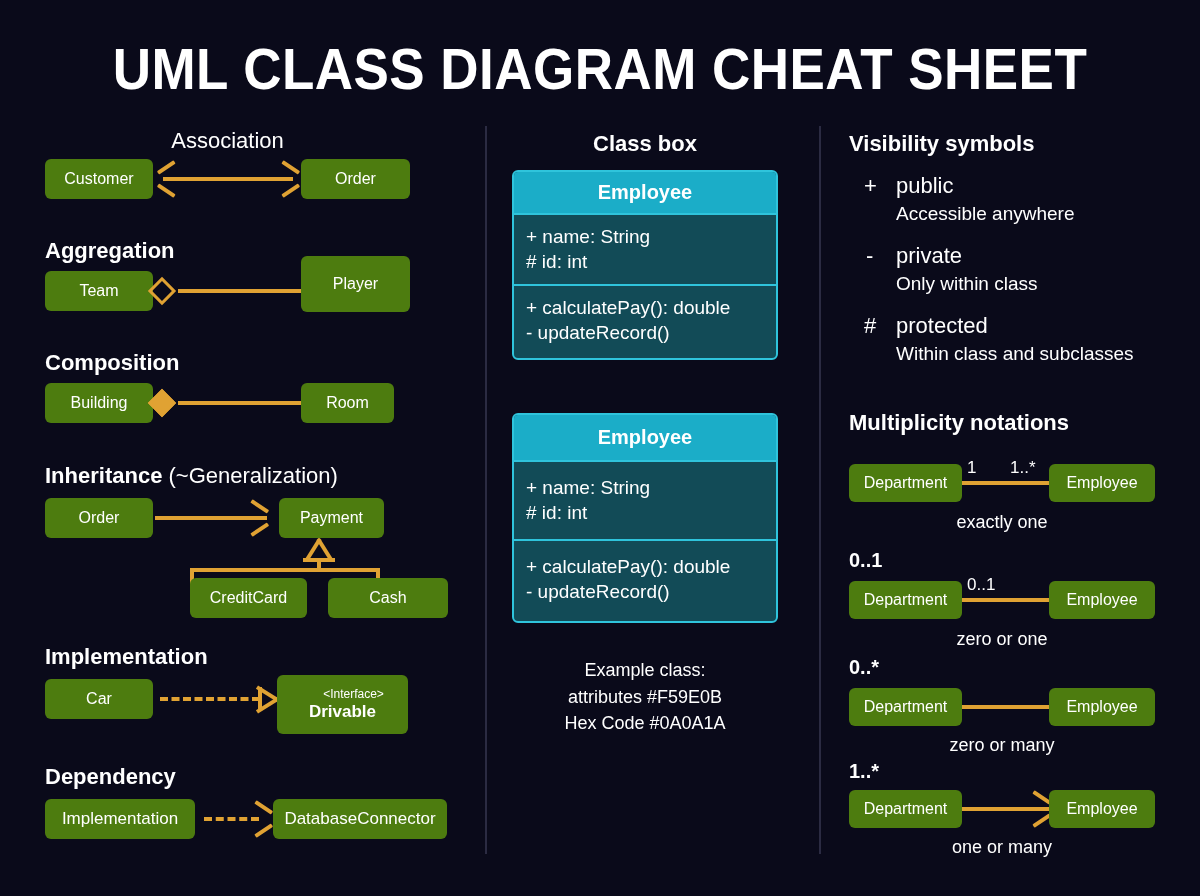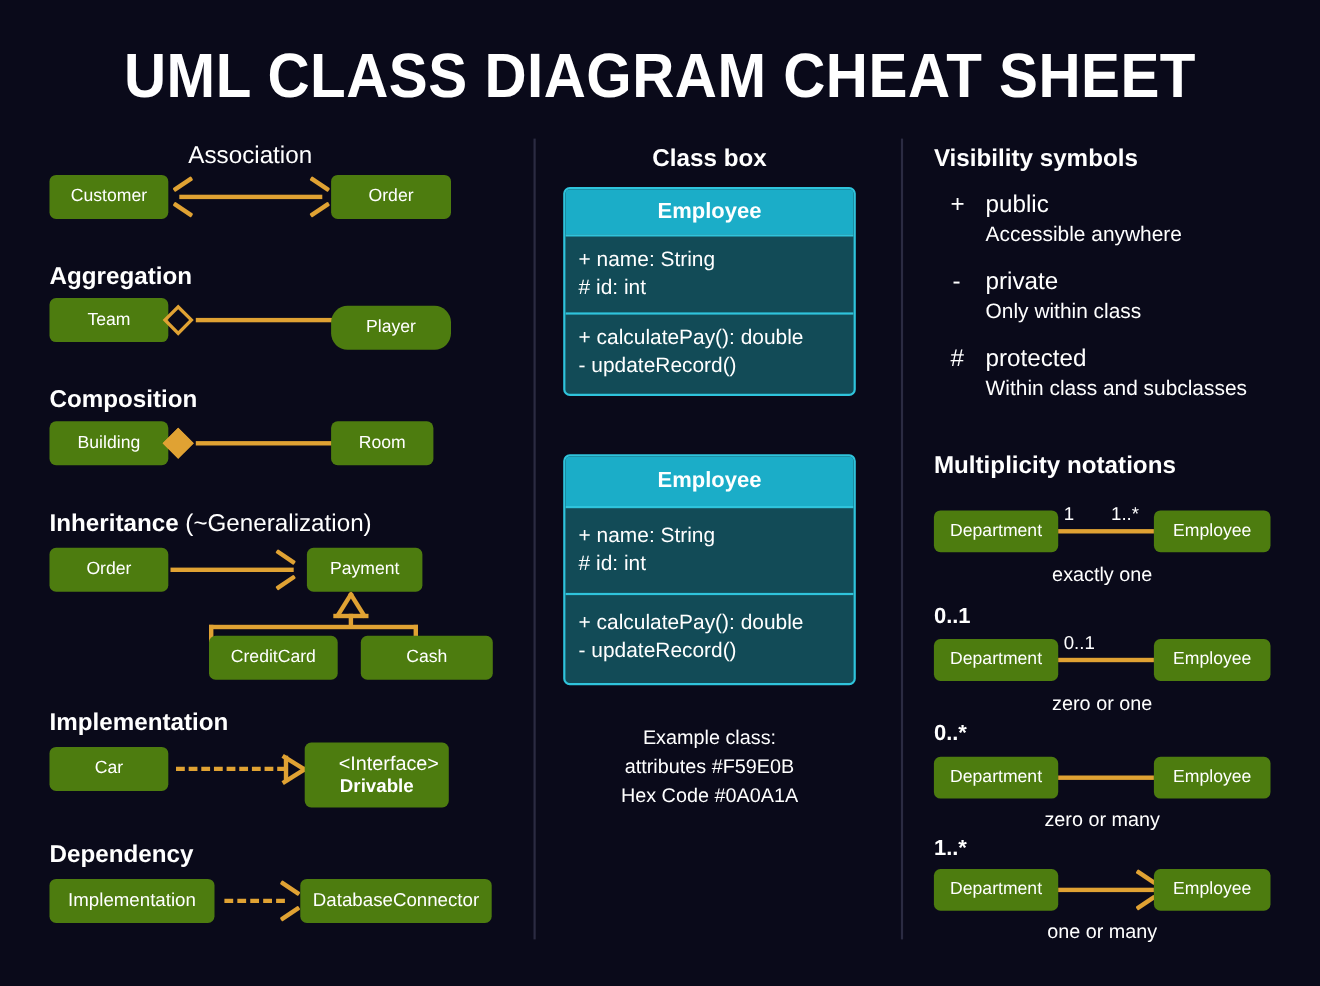--- a/index.html
+++ b/index.html
@@ -155,21 +155,21 @@
   <div class="cbox" style="left:45px; top:159px; width:108px; height:40px;">Customer</div>
   <div class="line" style="left:163px; top:177px; width:130px;"></div>
   <div class="vee flip" style="left:158px; top:168px;"></div>
   <div class="vee" style="left:279px; top:168px;"></div>
   <div class="cbox" style="left:301px; top:159px; width:109px; height:40px;">Order</div>
 
   <div class="sec-head" style="left:45px; top:238px;">Aggregation</div>
   <div class="cbox" style="left:45px; top:271px; width:108px; height:40px;">Team</div>
   <div class="diamond" style="left:152px; top:281px;"></div>
   <div class="line" style="left:178px; top:289px; width:124px;"></div>
-  <div class="cbox" style="left:301px; top:278px; width:109px; height:40px;border-radius:15px;">Player</div>
+  <div class="cbox" style="left:301px; top:256px; width:109px; height:56px;">Player</div>
 
   <div class="sec-head" style="left:45px; top:350px;">Composition</div>
   <div class="cbox" style="left:45px; top:383px; width:108px; height:40px;">Building</div>
   <div class="diamond filled" style="left:152px; top:393px;"></div>
   <div class="line" style="left:178px; top:401px; width:124px;"></div>
   <div class="cbox" style="left:301px; top:383px; width:93px; height:40px;">Room</div>
 
   <div class="sec-head" style="left:45px; top:463px;">
     <span>Inheritance</span>
     <span class="reg">(~Generalization)</span>
@@ -187,21 +187,21 @@
   <div class="vline" style="left:376px; top:568px; height:18px;"></div>
   <div class="cbox" style="left:190px; top:578px; width:117px; height:40px;">CreditCard</div>
   <div class="cbox" style="left:328px; top:578px; width:120px; height:40px;">Cash</div>
 
   <div class="sec-head" style="left:45px; top:644px;">Implementation</div>
   <div class="cbox" style="left:45px; top:679px; width:108px; height:40px;">Car</div>
   <div class="dline" style="left:160px; top:697px; width:100px;"></div>
   <div class="tri-right-o" style="left:258px; top:686px;"></div>
   <div class="tri-right-v" style="left:258px; top:687px; height:24px;"></div>
   <div class="cbox" style="left:277px; top:675px; width:131px; height:59px; flex-direction:column; line-height:1.2;">
-    <span style="font-size:18px;margin-left:22px;">&lt;Interface&gt;</span>
+    <span style="font-size:12px;margin-left:22px;">&lt;Interface&gt;</span>
     <span style="font-size:17px; font-weight:bold;">Drivable</span>
   </div>
 
   <div class="sec-head" style="left:45px; top:764px;">Dependency</div>
   <div class="cbox" style="left:45px; top:799px; width:150px; height:40px; font-size:17px;">Implementation</div>
   <div class="dline" style="left:204px; top:817px; width:55px;"></div>
   <div class="vee" style="left:252px; top:808px;"></div>
   <div class="cbox" style="left:273px; top:799px; width:174px; height:40px; font-size:17px;">DatabaseConnector</div>
 
   <div class="center-head" style="left:510px; top:131px; width:270px;">Class box</div>

